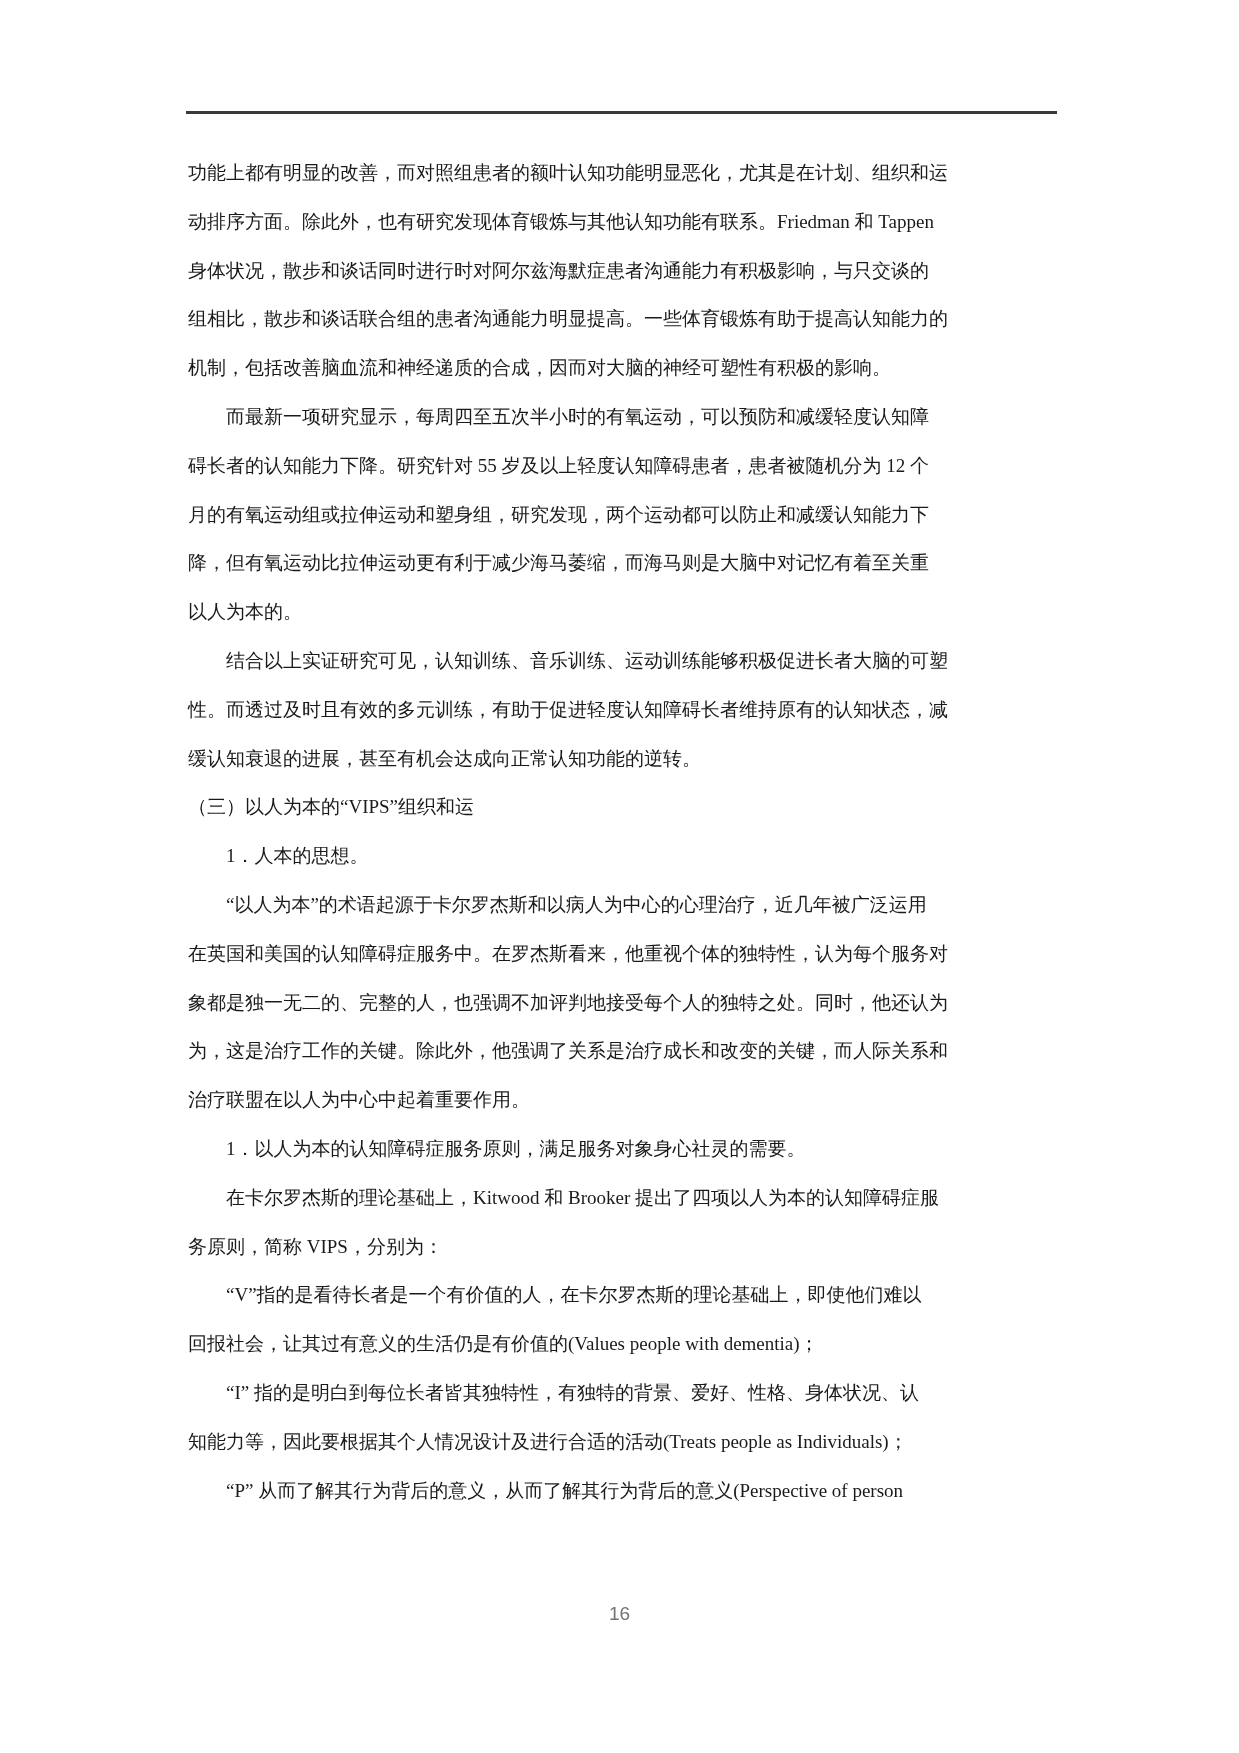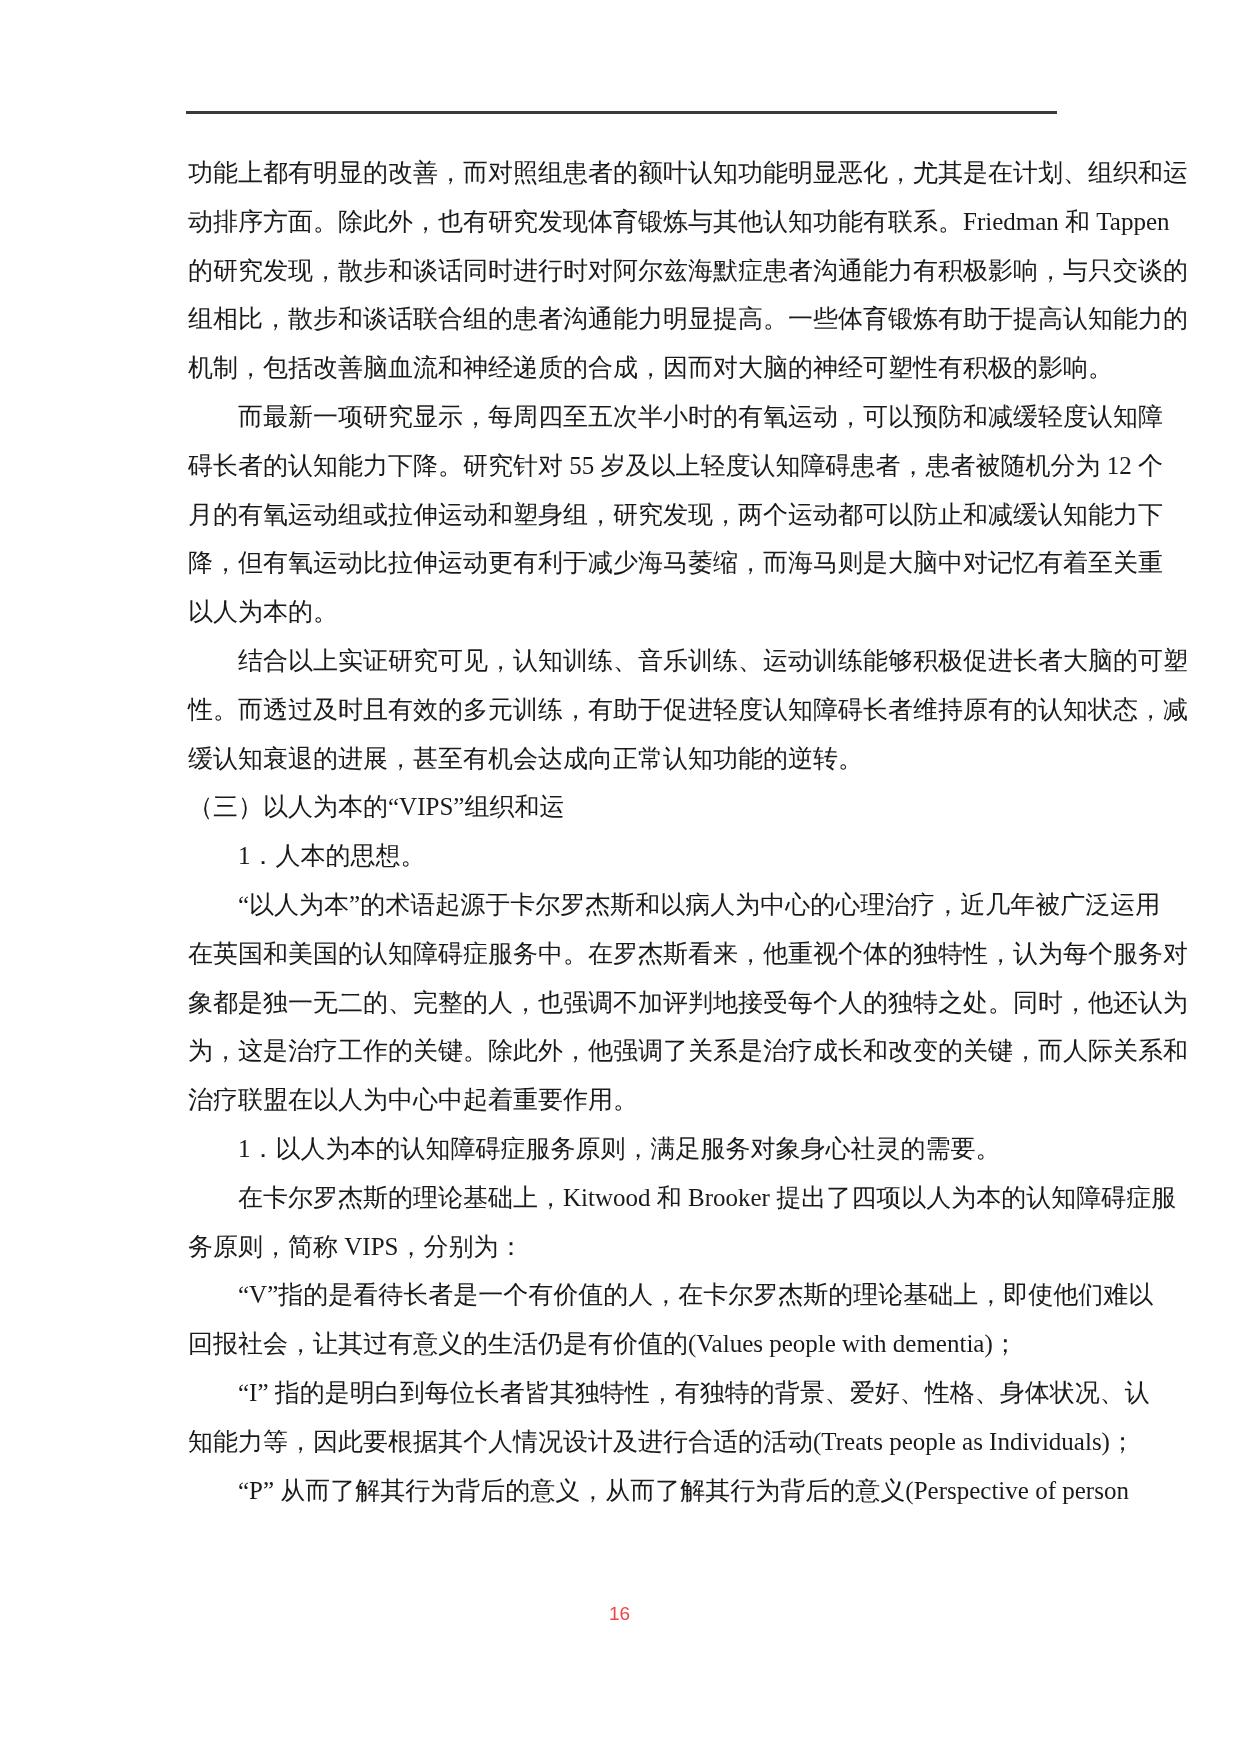--- a/index.html
+++ b/index.html
@@ -21,21 +21,21 @@
     width: 871px;
     height: 3px;
     background: #3a3a3a;
   }
   .content {
     position: absolute;
     left: 188px;
     top: 149px;
     width: 890px;
     font-family: "Liberation Serif", "DejaVu Serif", serif;
-    font-size: 25px;
+    font-size: 19px;
     line-height: 48.8px;
     color: #1a1a1a;
   }
   .paragraph {
     margin: 0;
     padding: 0;
   }
   .line {
     white-space: nowrap;
     height: 48.8px;
@@ -46,33 +46,33 @@
   }
   .footer {
     position: absolute;
     left: 0;
     top: 1602px;
     width: 100%;
     text-align: center;
     font-family: "Liberation Sans", "DejaVu Sans", sans-serif;
     font-size: 19px;
     line-height: 24px;
-    color: #ef4444;
+    color: #737373;
   }
 </style>
 </head>
 <body>
 
 <div class="page">
   <div class="header-rule"></div>
   <div class="content" id="content">
       <div class="paragraph">
         <div class="line">功能上都有明显的改善，而对照组患者的额叶认知功能明显恶化，尤其是在计划、组织和运</div>
         <div class="line">动排序方面。除此外，也有研究发现体育锻炼与其他认知功能有联系。Friedman 和 Tappen</div>
-        <div class="line">的研究发现，散步和谈话同时进行时对阿尔兹海默症患者沟通能力有积极影响，与只交谈的</div>
+        <div class="line">身体状况，散步和谈话同时进行时对阿尔兹海默症患者沟通能力有积极影响，与只交谈的</div>
         <div class="line">组相比，散步和谈话联合组的患者沟通能力明显提高。一些体育锻炼有助于提高认知能力的</div>
         <div class="line">机制，包括改善脑血流和神经递质的合成，因而对大脑的神经可塑性有积极的影响。</div>
       </div>
       <div class="paragraph">
         <div class="line indent">而最新一项研究显示，每周四至五次半小时的有氧运动，可以预防和减缓轻度认知障</div>
         <div class="line">碍长者的认知能力下降。研究针对 55 岁及以上轻度认知障碍患者，患者被随机分为 12 个</div>
         <div class="line">月的有氧运动组或拉伸运动和塑身组，研究发现，两个运动都可以防止和减缓认知能力下</div>
         <div class="line">降，但有氧运动比拉伸运动更有利于减少海马萎缩，而海马则是大脑中对记忆有着至关重</div>
         <div class="line">以人为本的。</div>
       </div>

